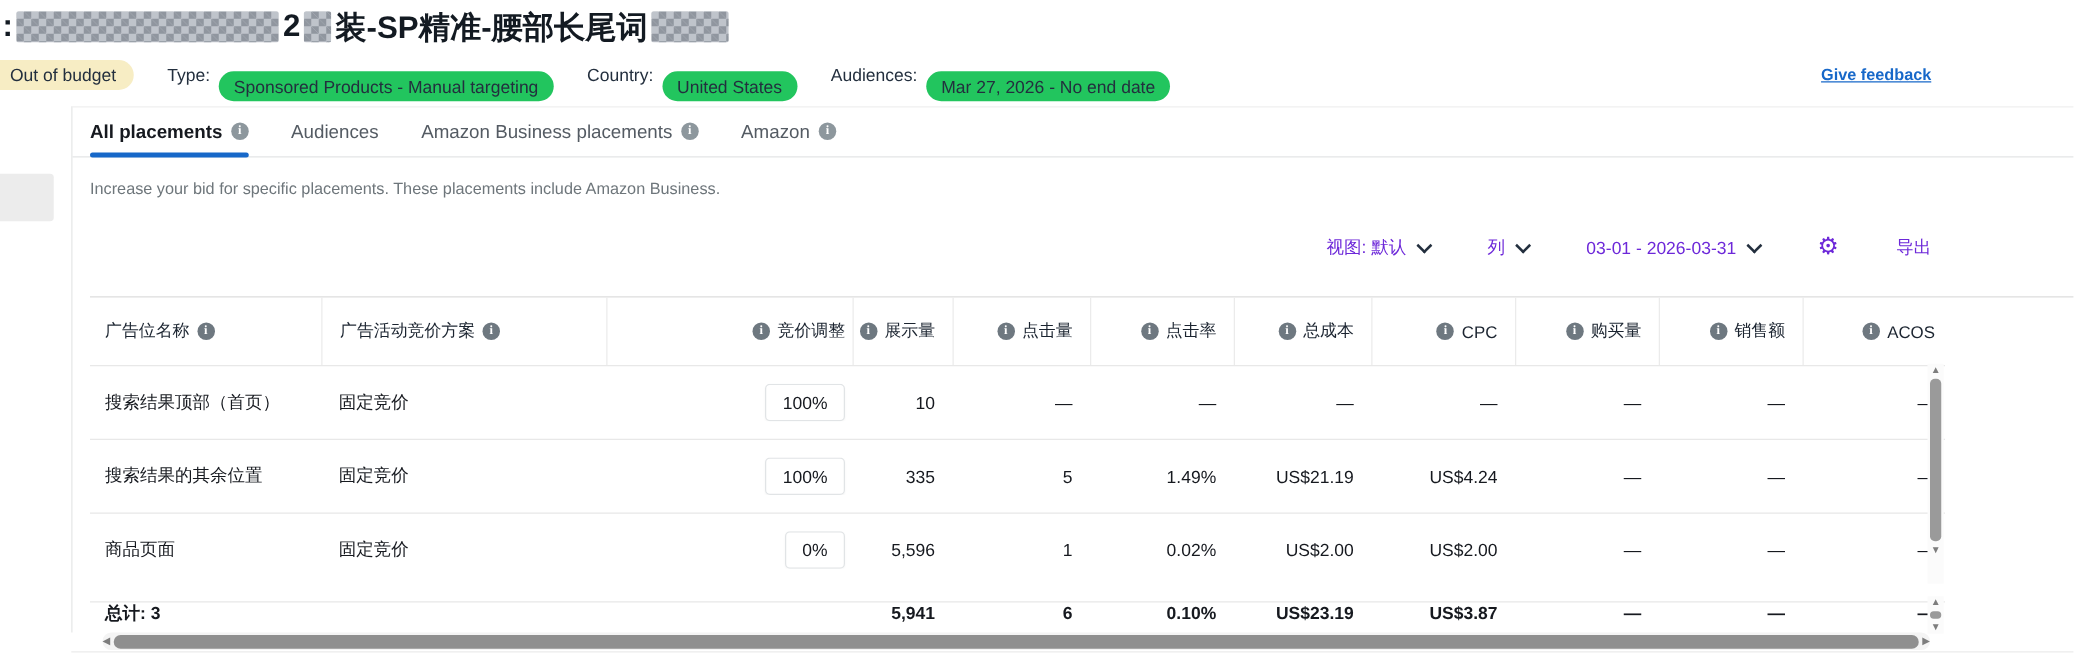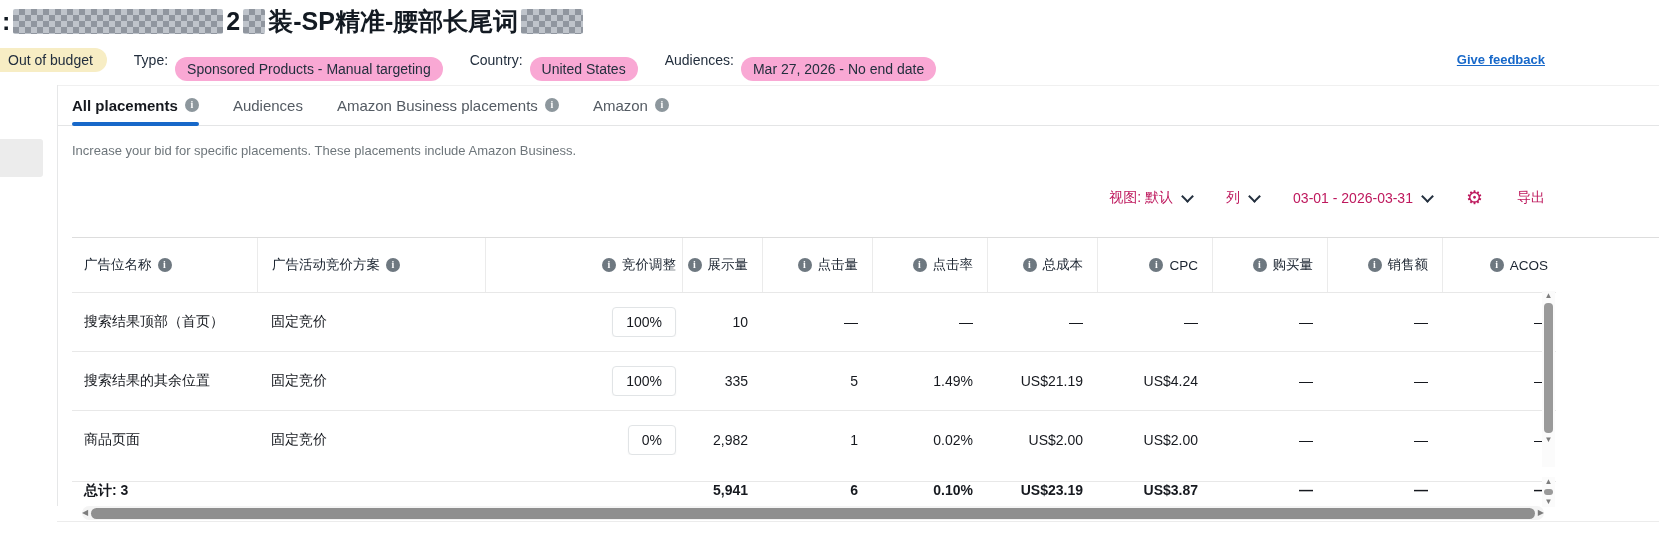--- a/index.html
+++ b/index.html
@@ -14,21 +14,21 @@
     background-image:linear-gradient(45deg,#848b95 26%,transparent 26%,transparent 74%,#848b95 74%),
                      linear-gradient(45deg,#848b95 26%,transparent 26%,transparent 74%,#848b95 74%);
     background-size:12px 12px;background-position:0 0,6px 6px;}
 
   
   .status-row{position:absolute;left:0;top:46px;height:28px;display:flex;align-items:center;font-size:14px;color:#232f3e;}
   .badge{background:#f7edc4;border-radius:0 13px 13px 0;padding:4px 14px 4px 8px;margin-right:27px;white-space:nowrap;}
   .status-fields{display:flex;align-items:flex-start;}
   .status-field{display:flex;align-items:center;margin-right:27px;white-space:nowrap;}
   .status-label{margin-right:7px;}
-  .pill{background:#f9a8d4;border-radius:13px;padding:4px 12px;margin-top:18px;}
+  .pill{background:#22c55e;border-radius:13px;padding:4px 12px;margin-top:18px;}
   .feedback{position:absolute;right:114px;top:52px;font-size:13px;color:#1768c9;
     text-decoration:underline;font-weight:700;cursor:pointer;}
 
   
   .vline{position:absolute;left:57px;top:85px;width:1px;height:421px;background:#e6e7e8;}
   .side-box{position:absolute;left:0;top:139px;width:43px;height:38px;background:#ececec;border-radius:0 3px 3px 0;cursor:pointer;}
   .bottomline{position:absolute;left:57px;top:521px;width:1602px;height:1px;background:#ececec;}
   .topline{position:absolute;left:58px;top:85px;width:1601px;height:1px;background:#f0f0f0;}
 
   .content{position:absolute;left:58px;top:85px;width:1601px;height:450px;}
@@ -40,22 +40,22 @@
   .tab.active{font-weight:700;color:#16191f;}
   .tab.active::after{content:"";position:absolute;left:0;right:0;bottom:-1px;height:4px;background:#1768c9;border-radius:2px;}
   .info{display:inline-flex;align-items:center;justify-content:center;flex:0 0 auto;
     width:14px;height:14px;border-radius:50%;background:#6e7880;color:#fff;
     font-size:10px;font-weight:700;font-family:"Liberation Serif",serif;line-height:14px;cursor:pointer;}
   .tab .info{background:#8d979d;}
 
   .desc{position:absolute;left:14px;top:58px;font-size:13px;color:#6e767b;}
 
   
-  .toolbar{position:absolute;top:103px;right:114px;display:flex;align-items:center;column-gap:34px;
-    font-size:14px;color:#be185d;white-space:nowrap;}
+  .toolbar{position:absolute;top:103px;right:114px;display:flex;align-items:center;column-gap:46px;
+    font-size:14px;color:#6d28d9;white-space:nowrap;}
   .tb-item{display:flex;align-items:center;cursor:pointer;}
   .chev{display:inline-block;width:7px;height:7px;border-right:2px solid #232f3e;border-bottom:2px solid #232f3e;
     transform:rotate(45deg);margin-left:10px;margin-bottom:3px;}
   .gear{font-size:19px;line-height:19px;}
 
   
   .table-topline{position:absolute;left:14px;top:152px;width:1587px;height:1px;background:#ddd;}
   .table{position:absolute;left:14px;top:153px;width:1484px;}
   .thead{display:flex;height:54px;align-items:center;font-size:13.5px;color:#1b2430;}
   .th{display:flex;align-items:center;gap:6px;height:100%;box-sizing:border-box;}
@@ -247,21 +247,21 @@
             <div class="td r c7">US$21.19</div>
             <div class="td r c8">US$4.24</div>
             <div class="td r c9">—</div>
             <div class="td r c10">—</div>
             <div class="td r c11">—</div>
           </div>
           <div class="tr">
             <div class="td c1">商品页面</div>
             <div class="td c2">固定竞价</div>
             <div class="td c3 r"><span class="bid-box">0%</span></div>
-            <div class="td r c4">2,982</div>
+            <div class="td r c4">5,596</div>
             <div class="td r c5">1</div>
             <div class="td r c6">0.02%</div>
             <div class="td r c7">US$2.00</div>
             <div class="td r c8">US$2.00</div>
             <div class="td r c9">—</div>
             <div class="td r c10">—</div>
             <div class="td r c11">—</div>
           </div>
         </div>
       <div class="totals" id="totals">

